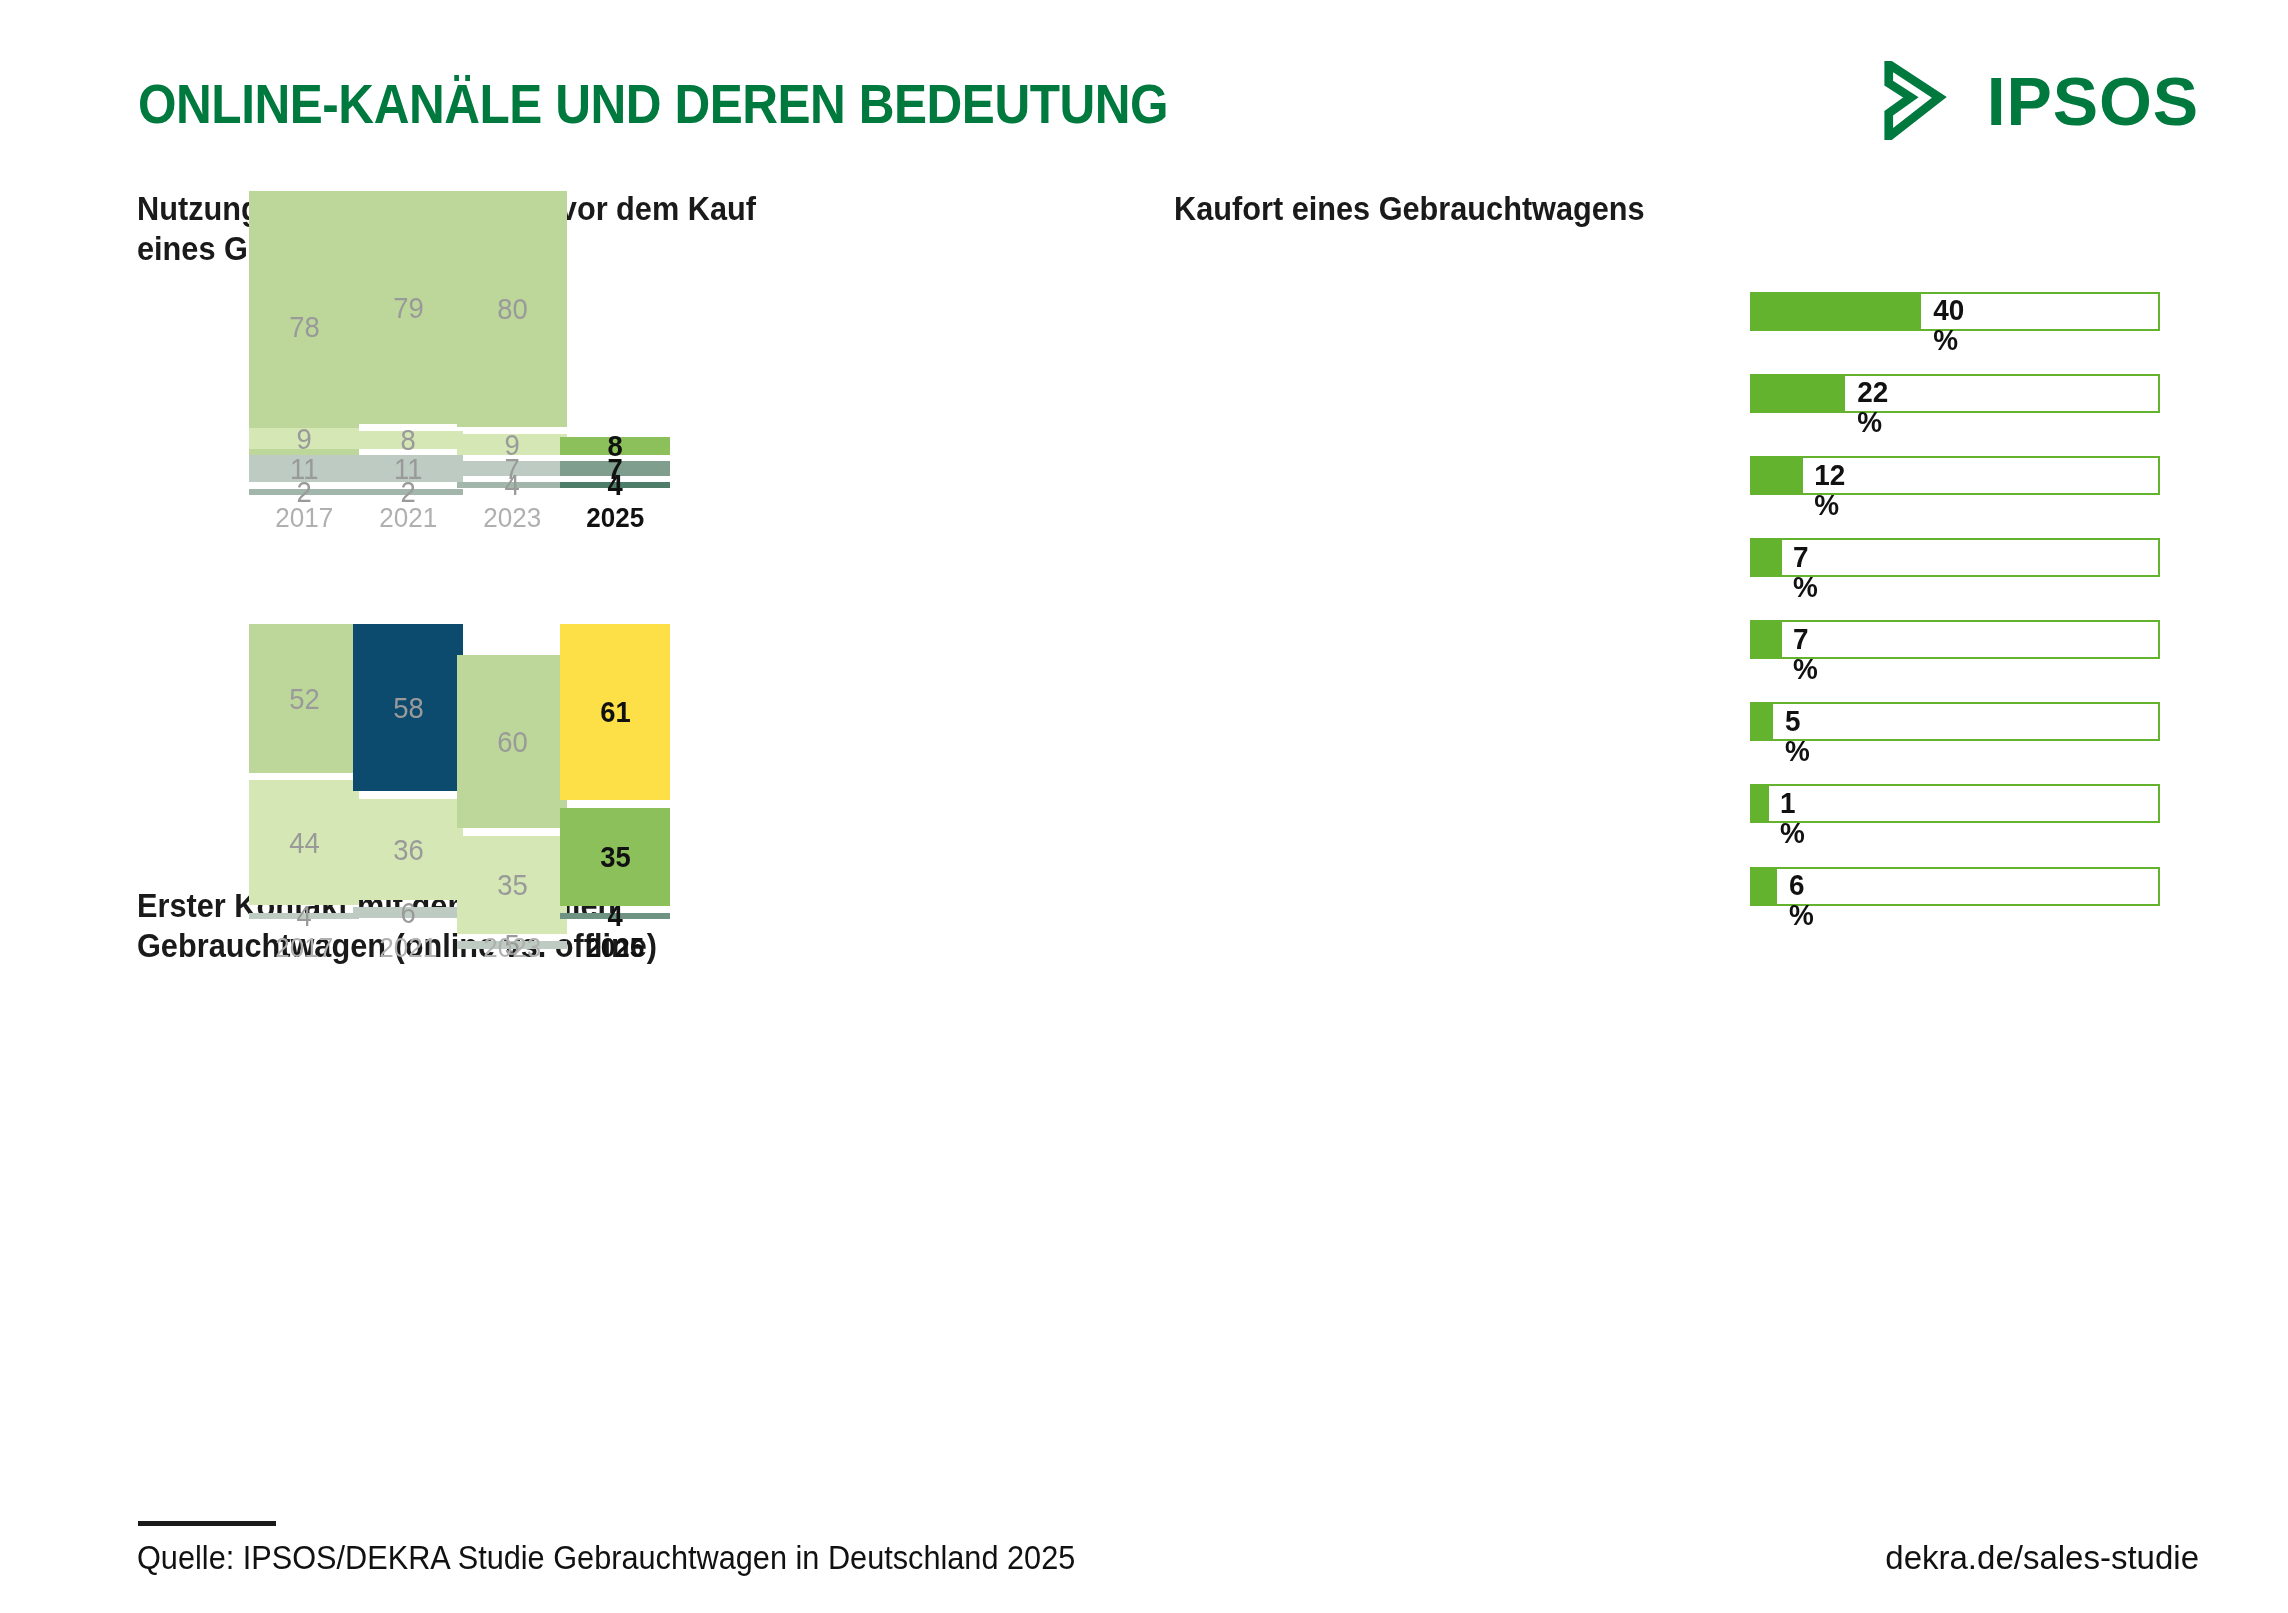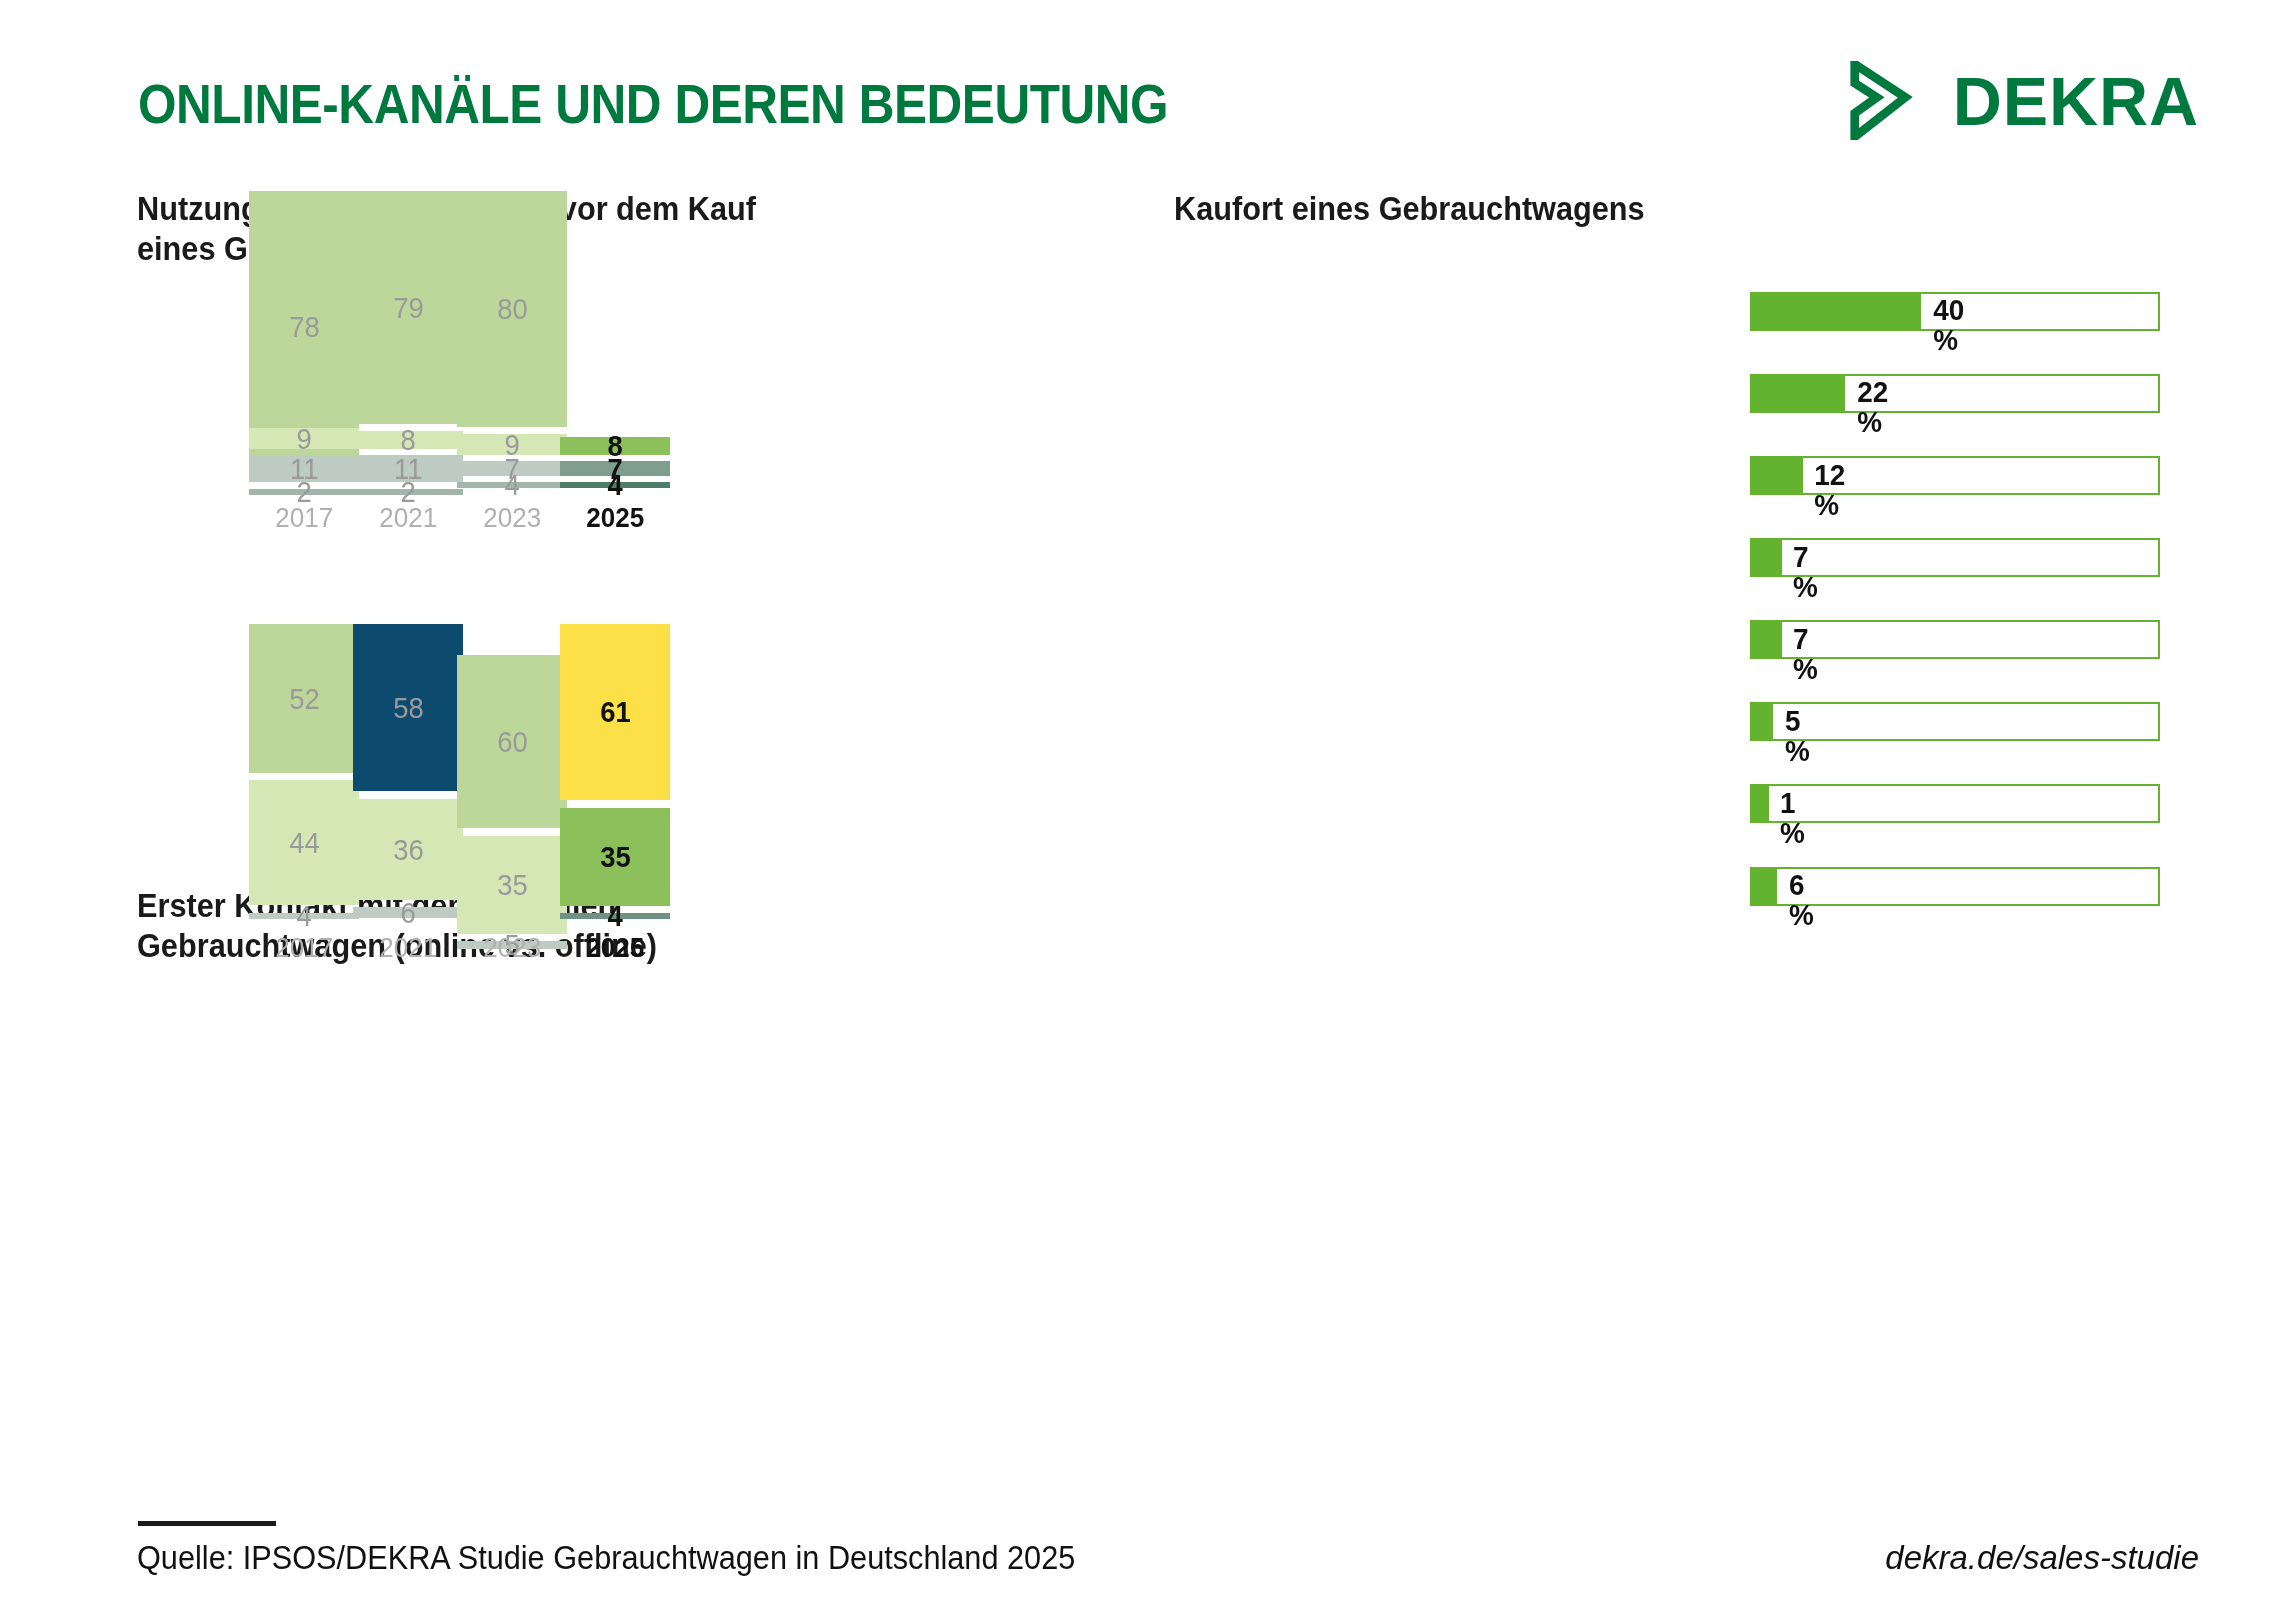--- a/index.html
+++ b/index.html
@@ -39,32 +39,32 @@
   .yearlabel span{display:inline-block;transform:scaleX(.93);}
   .hbar-track{position:absolute;box-sizing:border-box;
               border:2.8px solid #63b32e;background:#ffffff;}
   .hbar-fill{position:absolute;left:0;top:0;height:100%;background:#63b32e;}
   .hbar-value{position:absolute;font-size:30px;font-weight:bold;color:#111;line-height:1;}
   .hbar-value span{display:inline-block;transform:scaleX(.93);}
   
   #footer-rule{position:absolute;left:138px;top:1521px;width:138px;height:4.6px;background:#1a1a1a;}
   #source-note{position:absolute;left:137px;top:1539px;font-size:33px;color:#111;white-space:nowrap;
                transform:scaleX(.93);transform-origin:left top;}
-  #site-url{position:absolute;right:90px;top:1539px;font-size:33px;color:#111;white-space:nowrap;font-style:italic;}
+  #site-url{position:absolute;right:90px;top:1539px;font-size:33px;color:#111;white-space:nowrap;}
 </style>
 </head>
 <body>
 
 <div id="main-title">ONLINE-KANÄLE UND DEREN BEDEUTUNG</div>
 
 <div id="dekra-logo">
   <svg class="mark" viewBox="0 0 100 100" aria-hidden="true">
     <path d="M6 4 L70 46 L6 96 L6 66 L34 46 L6 28 Z" fill="none" stroke="#00793f" stroke-width="11" stroke-linejoin="miter"></path>
   </svg>
-  <div class="word">DEKRA</div>
+  <div class="word">IPSOS</div>
 </div>
 
 <div class="panel-title" id="title-chart1">Nutzung von Internetquellen vor dem Kauf
 eines Gebrauchtwagens</div>
 <div class="colchart" id="chart1">
     <div class="col" style="left: 249px; top: 191px; height: 304px;">
       <div class="seg" style="top: 0px; height: 272px; background: rgb(189, 215, 154); color: rgb(154, 154, 154); font-weight: normal;">
         <span>78</span>
       </div>
       <div class="seg" style="top: 237px; height: 21px; background: rgb(212, 231, 181); color: rgb(154, 154, 154); font-weight: normal;">

